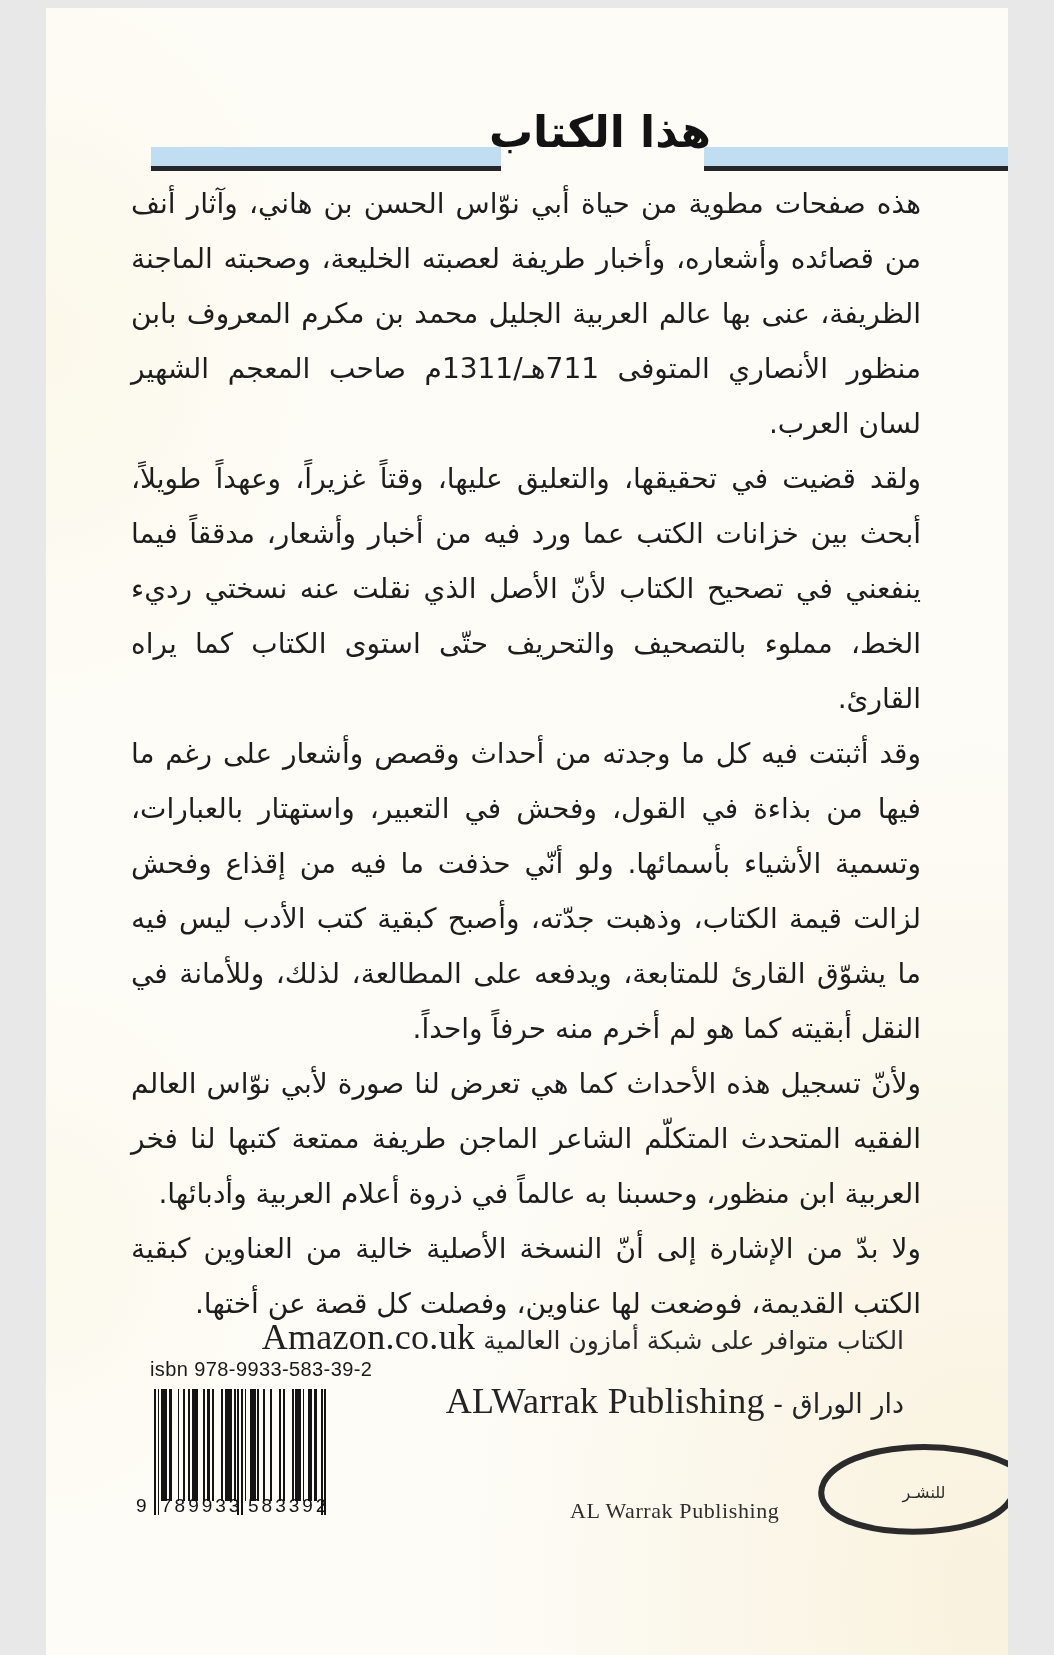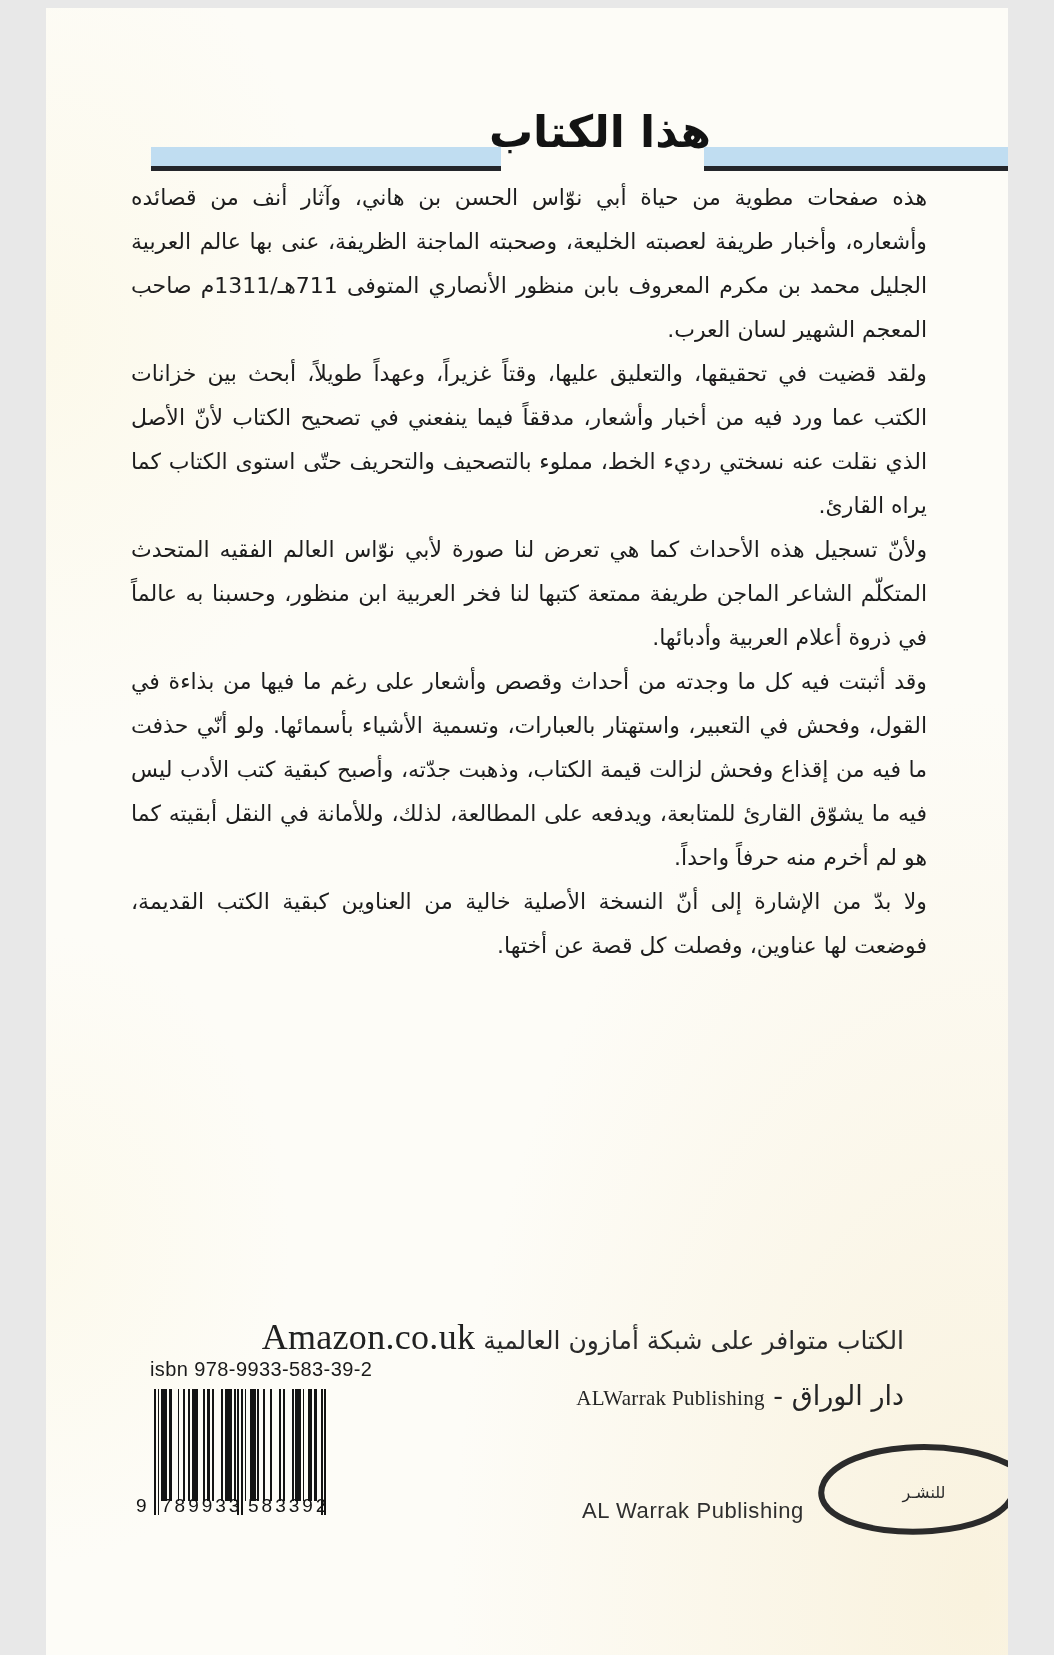--- a/index.html
+++ b/index.html
@@ -16,31 +16,31 @@
   .title-band{position:absolute;top:139px;height:19px;background:#c0ddf1;}
   .title-band::after{content:"";position:absolute;left:0;right:0;top:19px;height:5px;background:#24262b;}
   .band-left{left:105px;width:350px;}
   .band-right{left:658px;width:354px;}
   .page-title{
     position:absolute;left:436px;top:98px;width:236px;text-align:center;
     direction:rtl;font-weight:bold;font-size:44px;color:#131313;letter-spacing:-1px;
   }
   
   .body-text{
-    position:absolute;left:85px;right:81px;top:168px;
-    direction:rtl;text-align:justify;font-size:22px;line-height:44px;color:#1d1d1d;
+    position:absolute;left:85px;right:87px;top:168px;
+    direction:rtl;text-align:justify;font-size:28px;line-height:55px;color:#1d1d1d;
   }
   .body-text p{margin:0;}
   
   .availability{position:absolute;right:104px;top:1308px;direction:rtl;font-size:25px;color:#2a2a2a;}
   .availability .latin{font-family:"Liberation Serif",serif;font-size:36px;color:#202020;letter-spacing:.3px;}
   .publisher-line{position:absolute;right:104px;top:1372px;direction:rtl;font-size:27px;color:#242424;}
-  .publisher-line .latin{font-family:"Liberation Serif",serif;font-size:21px;letter-spacing:.3px;}
+  .publisher-line .latin{font-family:"Liberation Serif",serif;font-size:36px;letter-spacing:.3px;}
   .publisher-latin{
-    position:absolute;left:536px;top:1490px;font-family:Liberation Sans, sans-serif;
+    position:absolute;left:524px;top:1490px;font-family:Liberation Serif, serif;
     font-size:22px;letter-spacing:.6px;color:#2e2e2e;
   }
   .logo{position:absolute;left:760px;top:1426px;}
   
   .isbn{position:absolute;left:104px;top:1350px;color:#161616;}
   .isbn-label{font-family:"Liberation Sans",sans-serif;font-size:20px;letter-spacing:.4px;color:#1a1a1a;}
   .barcode{position:relative;margin-top:8px;margin-left:4px;width:173px;height:134px;}
   .bars{display:flex;align-items:flex-start;height:128px;}
   .bar{width:1.82px;height:112px;flex:0 0 auto;}
   .bar.black{background:#141414;}
@@ -58,22 +58,22 @@
 
 <div class="page">
 
   <div class="title-band band-left" style="background: rgb(192, 221, 241);"></div>
   <div class="page-title">هذا الكتاب</div>
   <div class="title-band band-right" style="background: rgb(192, 221, 241);"></div>
 
   <div class="body-text">
     <p>هذه صفحات مطوية من حياة أبي نوّاس الحسن بن هاني، وآثار أنف من قصائده وأشعاره، وأخبار طريفة لعصبته الخليعة، وصحبته الماجنة الظريفة، عنى بها عالم العربية الجليل محمد بن مكرم المعروف بابن منظور الأنصاري المتوفى 711هـ/1311م صاحب المعجم الشهير لسان العرب.</p>
     <p>ولقد قضيت في تحقيقها، والتعليق عليها، وقتاً غزيراً، وعهداً طويلاً، أبحث بين خزانات الكتب عما ورد فيه من أخبار وأشعار، مدققاً فيما ينفعني في تصحيح الكتاب لأنّ الأصل الذي نقلت عنه نسختي رديء الخط، مملوء بالتصحيف والتحريف حتّى استوى الكتاب كما يراه القارئ.</p>
+    <p>وقد أثبتت فيه كل ما وجدته من أحداث وقصص وأشعار على رغم ما فيها من بذاءة في القول، وفحش في التعبير، واستهتار بالعبارات، وتسمية الأشياء بأسمائها. ولو أنّي حذفت ما فيه من إقذاع وفحش لزالت قيمة الكتاب، وذهبت جدّته، وأصبح كبقية كتب الأدب ليس فيه ما يشوّق القارئ للمتابعة، ويدفعه على المطالعة، لذلك، وللأمانة في النقل أبقيته كما هو لم أخرم منه حرفاً واحداً.</p>
     <p>ولأنّ تسجيل هذه الأحداث كما هي تعرض لنا صورة لأبي نوّاس العالم الفقيه المتحدث المتكلّم الشاعر الماجن طريفة ممتعة كتبها لنا فخر العربية ابن منظور، وحسبنا به عالماً في ذروة أعلام العربية وأدبائها.</p>
-    <p>وقد أثبتت فيه كل ما وجدته من أحداث وقصص وأشعار على رغم ما فيها من بذاءة في القول، وفحش في التعبير، واستهتار بالعبارات، وتسمية الأشياء بأسمائها. ولو أنّي حذفت ما فيه من إقذاع وفحش لزالت قيمة الكتاب، وذهبت جدّته، وأصبح كبقية كتب الأدب ليس فيه ما يشوّق القارئ للمتابعة، ويدفعه على المطالعة، لذلك، وللأمانة في النقل أبقيته كما هو لم أخرم منه حرفاً واحداً.</p>
     <p>ولا بدّ من الإشارة إلى أنّ النسخة الأصلية خالية من العناوين كبقية الكتب القديمة، فوضعت لها عناوين، وفصلت كل قصة عن أختها.</p>
   </div>
 
   <div class="availability">
     <span>الكتاب متوافر على شبكة أمازون العالمية</span>
     <span class="latin">Amazon.co.uk</span>
   </div>
 
   <div class="publisher-line">
     <span>دار الوراق -</span>

